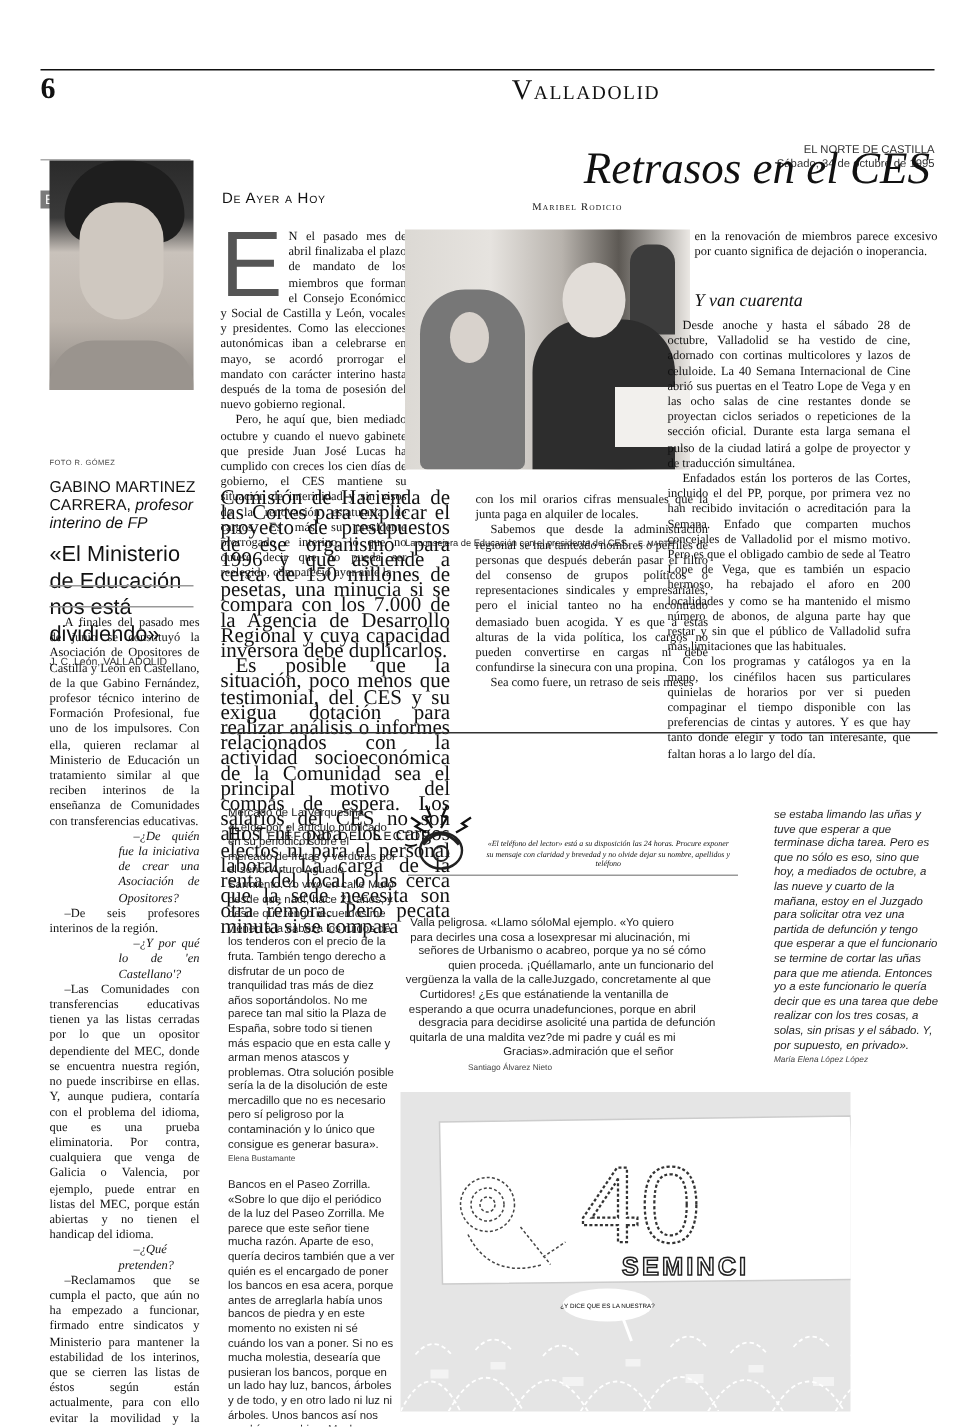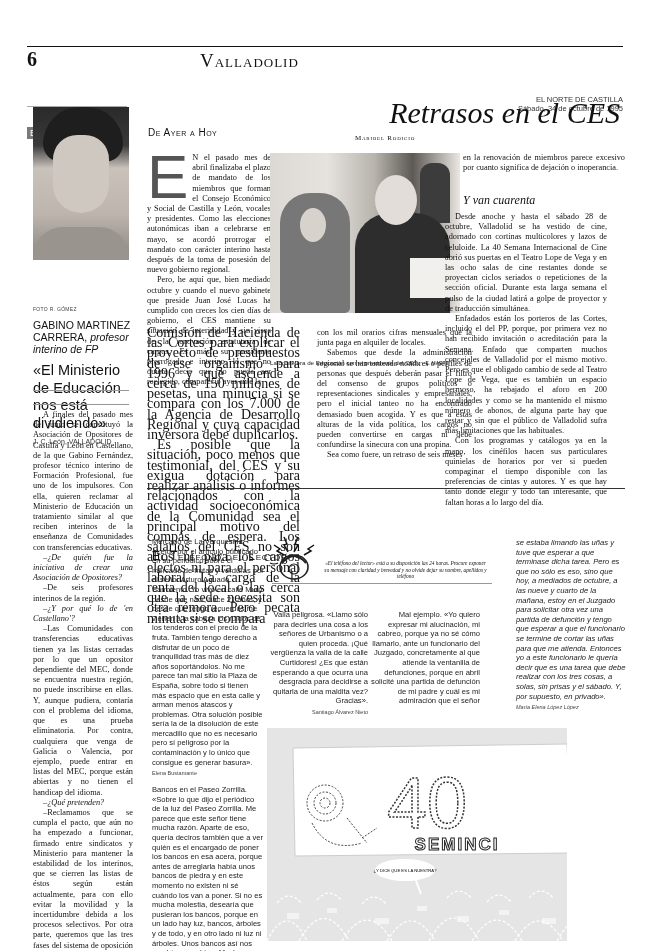--- a/index.html
+++ b/index.html
@@ -5,40 +5,40 @@
   * { box-sizing: border-box; margin: 0; padding: 0; }
   body { width: 650px; height: 951px; background: #fff; color: #111; position: relative; overflow: hidden; font-family: "Liberation Serif", serif; }
   .abs { position: absolute; }
   .serif { font-family: "Liberation Serif", "DejaVu Serif", serif; }
   .sans { font-family: "Liberation Sans", "DejaVu Sans", sans-serif; margin-top: 44px; }
   .rule { position: absolute; background: #111; }
 
   
   #top-rule { left: 27px; top: 46px; width: 596px; height: 1px; }
   #page-num { left: 27px; top: 48px; font-size: 20px; font-weight: bold; }
-  #section-title { left: 200px; top: 50px; width: 240px; text-align: left; font-size: 19px; letter-spacing: 1px; font-variant: small-caps; }
+  #section-title { left: 200px; top: 50px; width: 240px; text-align: right; font-size: 19px; letter-spacing: 1px; font-variant: small-caps; }
   #masthead { right: 27px; top: 51px; text-align: right; font-size: 7.5px; line-height: 9px; color: #333; }
 
   
   #etm-label { left: 27px; top: 83px; width: 76px; height: 12px; background: #7a7a7a; color: #fff; font-size: 9px; line-height: 12px; padding-left: 3px; font-variant: small-caps; letter-spacing: .3px; }
   #left-rule1 { left: 27px; top: 106px; width: 100px; height: 1px; background: #aaa; }
   #portrait { left: 33px; top: 107px; width: 96px; height: 153px; background: linear-gradient(180deg,#2a2a2a 0%,#3a3a3a 25%,#c9c2bb 40%,#bdb5ad 70%,#8a8580 100%); overflow: hidden; }
   #portrait .hair { position:absolute; left:10px; top:0; width:80px; height:55px; background:#1e1e1e; border-radius: 40px 40px 20px 20px; }
   #portrait .face { position:absolute; left:20px; top:28px; width:56px; height:78px; background:#cfc8c0; border-radius: 26px 26px 30px 30px; }
   #portrait .shirt { position:absolute; left:0; top:120px; width:96px; height:40px; background:#9a948e; border-radius: 30px 30px 0 0; }
   #photo-credit-left { left: 33px; top: 262px; font-size: 5px; color: #444; letter-spacing:.3px; }
   #interviewee-name { left: 33px; top: 275px; width: 100px; font-size: 10.5px; line-height: 12px; }
   #interviewee-name i { font-style: italic; }
   #pull-quote { left: 33px; top: 318px; width: 102px; font-size: 14.5px; line-height: 17.5px; }
   #left-rule2 { left: 33px; top: 390px; width: 96px; height: 1px; background: #999; }
   #byline-left { left: 33px; top: 394px; font-size: 7px; color: #333; }
   #left-rule3 { left: 33px; top: 404px; width: 96px; height: 1px; background: #999; }
   #left-body { left: 33px; top: 410px; width: 100px; font-size: 8.3px; line-height: 10.2px; text-align: justify; }
   #left-body p { text-indent: 10px; }
-  #left-body p.q { font-style: italic; }
+  #left-body p.q { font-style: italic; margin-left: 46px; }
 
   
   #dah-label { left: 148px; top: 83px; font-size: 10px; font-variant: small-caps; letter-spacing: .5px; }
   #headline { left: 150px; top: 96px; width: 470px; text-align: right; font-size: 30px; font-style: italic; }
   #byline-main { left: 150px; top: 134px; width: 470px; text-align: center; font-size: 7px; letter-spacing: .8px; font-variant: small-caps; }
   #col1-top { left: 147px; top: 153px; width: 124px; font-size: 8.3px; line-height: 10.2px; text-align: justify; }
   #dropcap { float: left; font-size: 62px; line-height: 48px; height: 48px; margin: 0 4px 0 0; color: #555; font-family: "Liberation Sans", sans-serif; }
   #col1-top p + p { text-indent: 10px; }
   #photo-main { left: 270px; top: 153px; width: 190px; height: 160px; background: linear-gradient(90deg,#dcd9d4 0%,#e6e3df 30%,#b8b3ad 55%,#5d5954 75%,#ebe8e4 100%); overflow: hidden; }
   #photo-main .woman { position:absolute; left:10px; top:40px; width:70px; height:120px; background:#777; border-radius: 30px 30px 5px 5px; }
@@ -64,21 +64,21 @@
   .letter { font-family: "Liberation Sans", sans-serif; font-size: 7.6px; line-height: 9.6px; color: #222; }
   .letter .sig { font-size: 5.5px; color: #444; margin-top: 2px; display: block; }
   #letter-a { left: 152px; top: 537px; width: 112px; }
   #letter-b { left: 152px; top: 785px; width: 112px; }
   #phone-box { left: 268px; top: 530px; width: 215px; height: 55px; }
   #phone-icon { position: absolute; left: 0; top: 3px; width: 52px; height: 50px; }
   #phone-number { position: absolute; left: 60px; top: 0; font-family: "Liberation Sans", sans-serif; font-size: 30px; line-height: 30px; color: #666; letter-spacing: 1px; }
   #phone-note { position: absolute; left: 55px; top: 30px; width: 165px; text-align: center; font-size: 5.3px; line-height: 6.5px; font-style: italic; }
   #phone-rule { position: absolute; left: 4px; top: 53px; width: 220px; height: 1px; background: #999; }
   #letter-c { left: 268px; top: 610px; width: 100px; text-align: right; }
-  #letter-d { left: 368px; top: 610px; width: 112px; text-align: right; }
+  #letter-d { left: 368px; top: 610px; width: 112px; }
   #letter-e { left: 516px; top: 538px; width: 110px; font-style: italic; }
 
   
   #sanson-title { left: 267px; top: 710px; font-size: 12px; font-variant: small-caps; letter-spacing: .8px; }
   #cartoon { left: 267px; top: 728px; width: 300px; height: 213px; background: #e5e5e5; overflow: hidden; }
   #cartoon svg { display: block; }
 </style>
 </head>
 <body>
 

